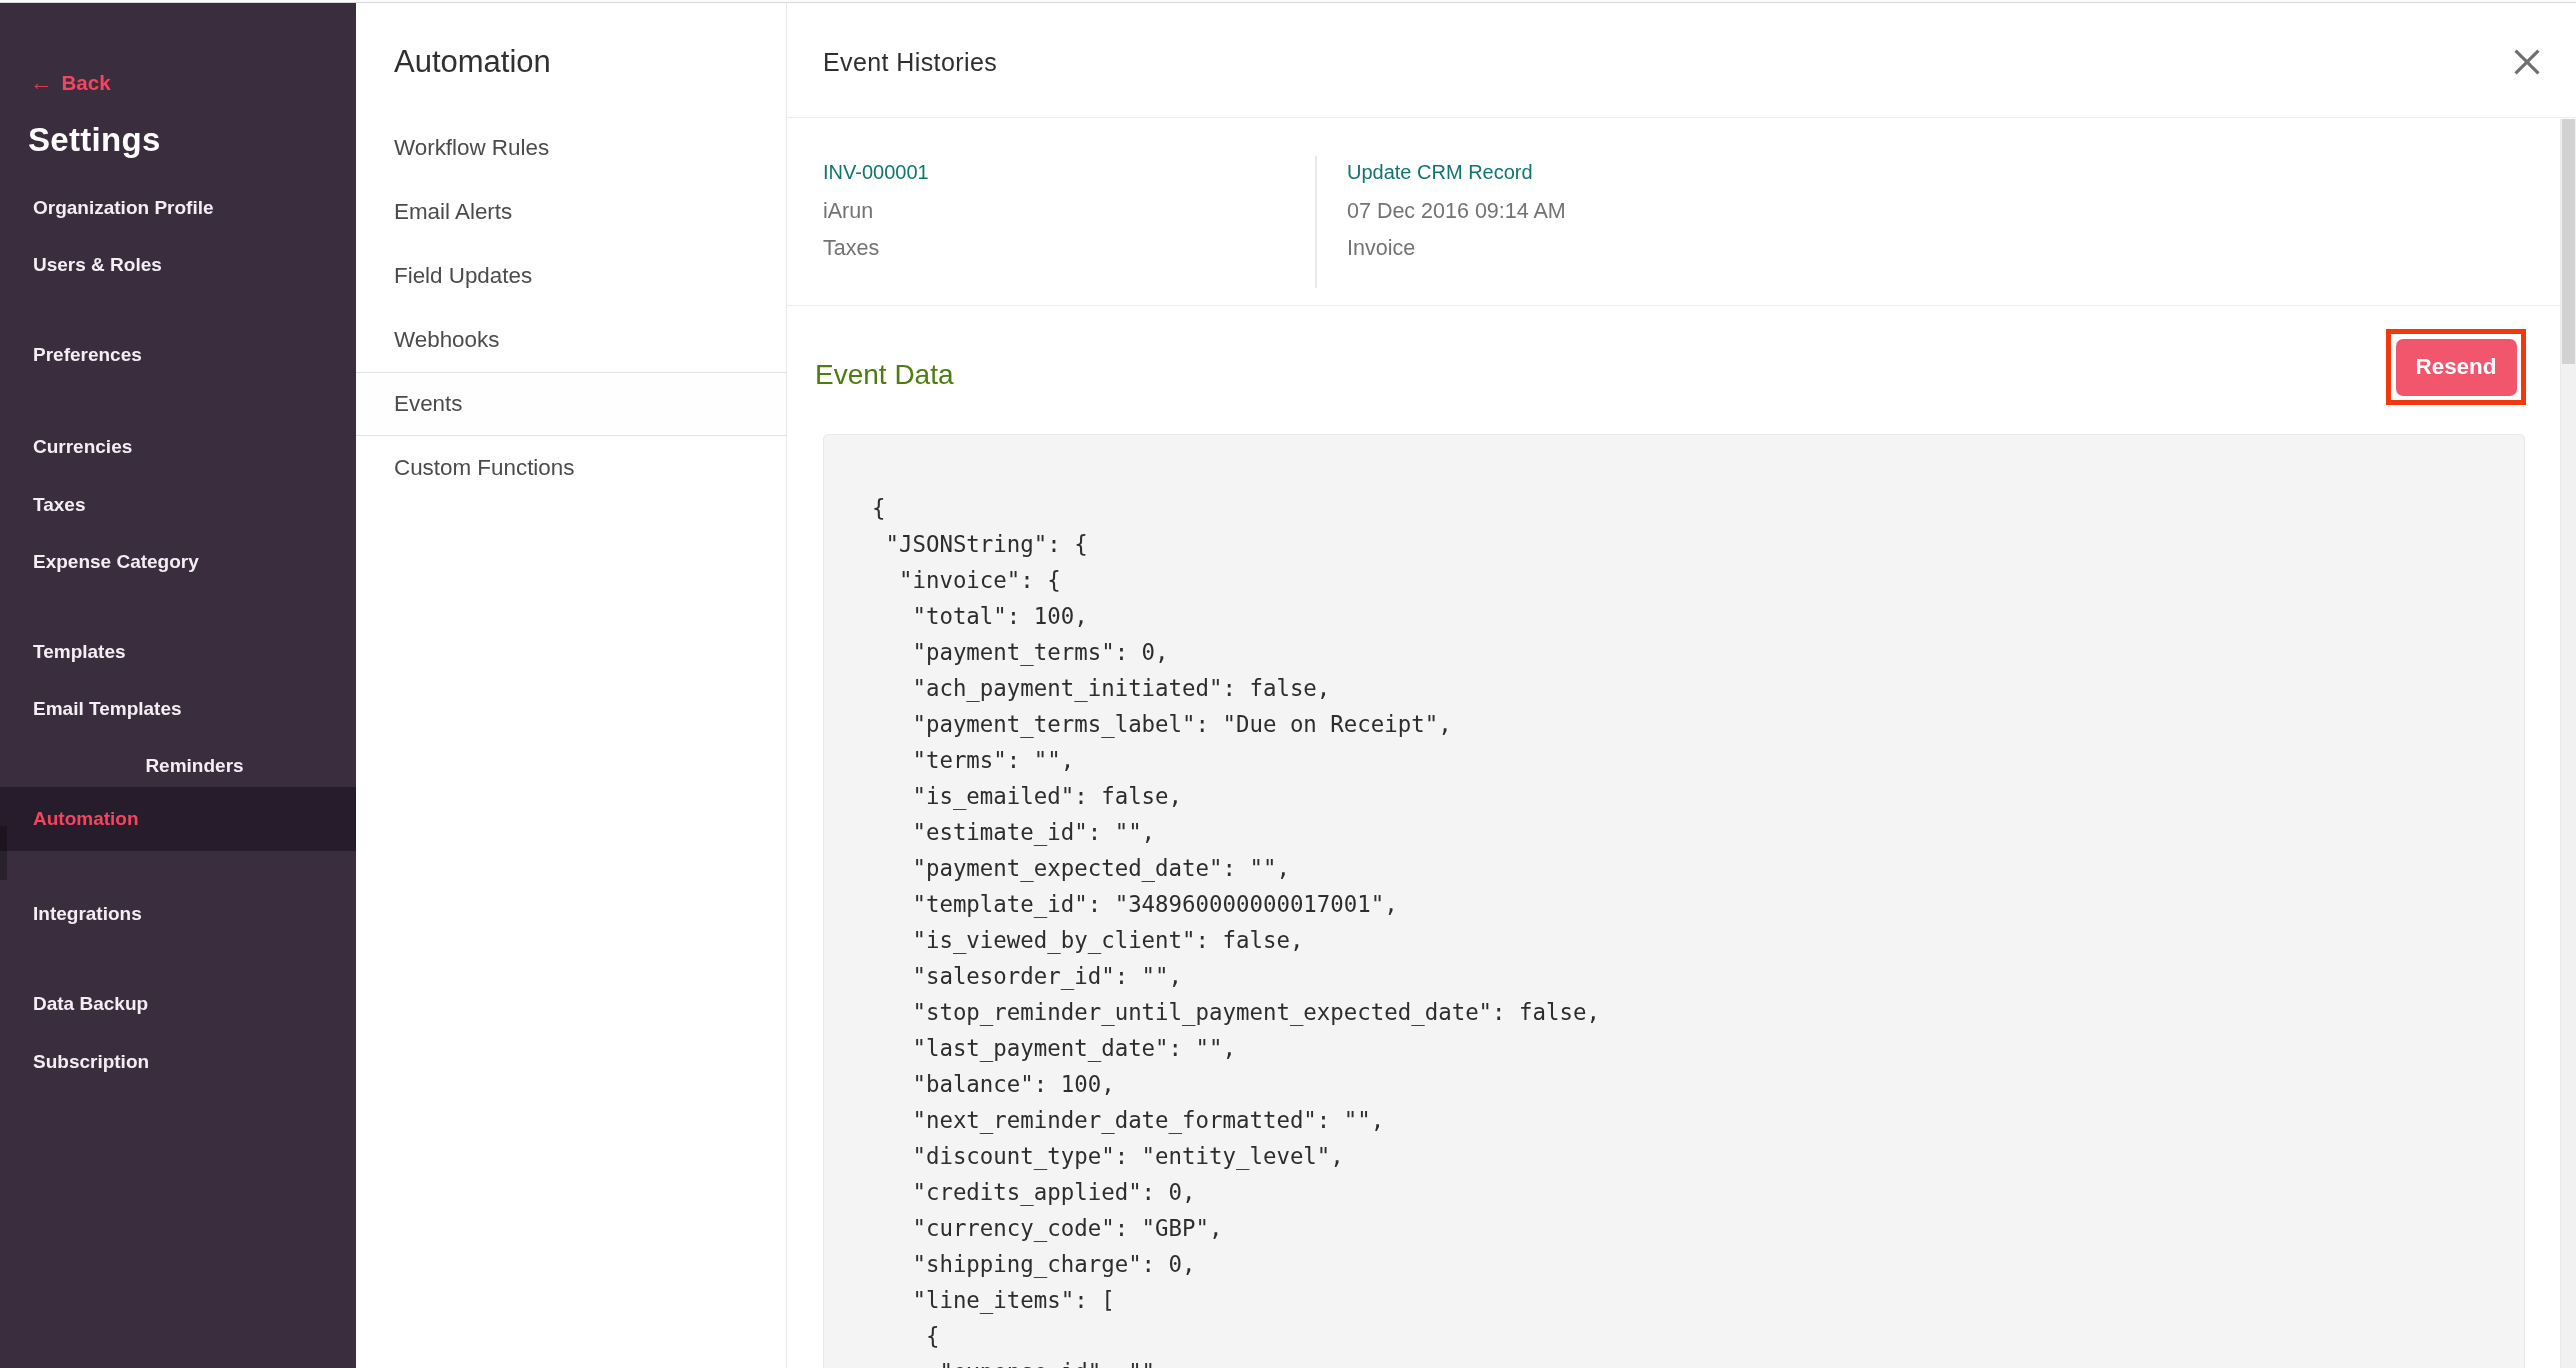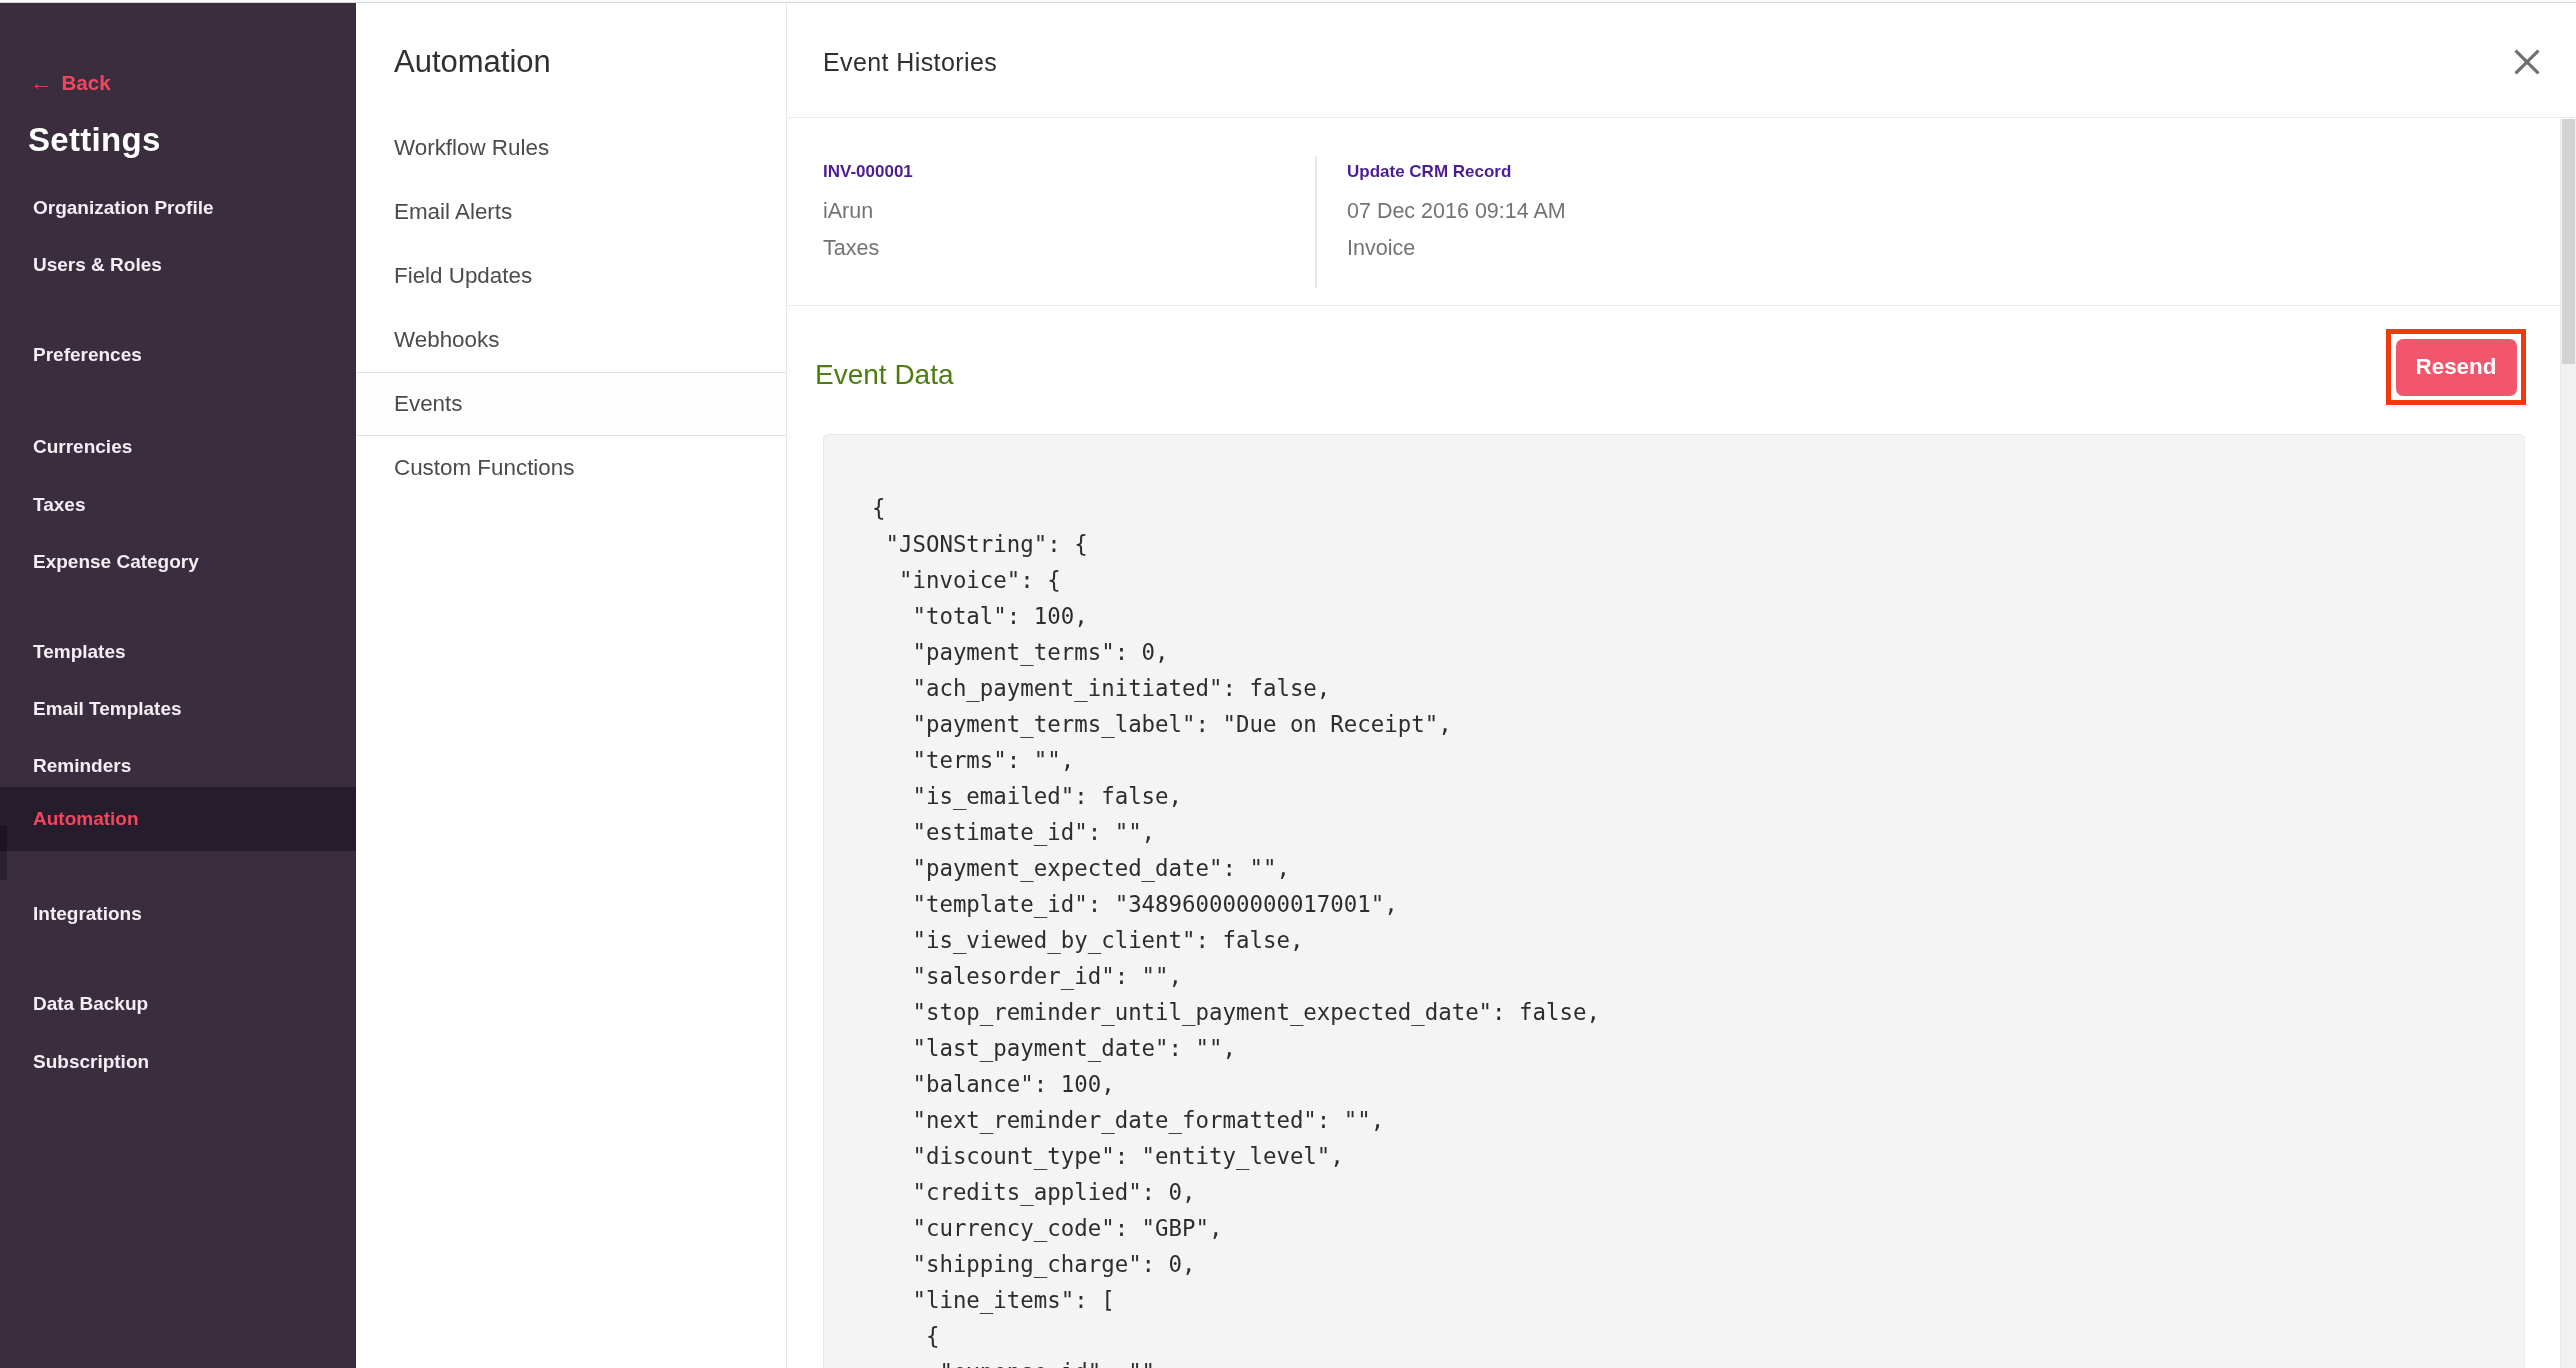--- a/index.html
+++ b/index.html
@@ -24,21 +24,21 @@
   .side-nav li { height:43px; line-height:43px; padding-left:33px;
     color:#f3eef4; font-size:19px; font-weight:bold; cursor:pointer; white-space:nowrap; }
   .side-nav li:nth-child(1){ margin-top:27px; }
   .side-nav li:nth-child(2){ margin-top:14.3px; }
   .side-nav li:nth-child(3){ margin-top:47px; }
   .side-nav li:nth-child(4){ margin-top:49px; }
   .side-nav li:nth-child(5){ margin-top:14.3px; }
   .side-nav li:nth-child(6){ margin-top:14.3px; }
   .side-nav li:nth-child(7){ margin-top:47px; }
   .side-nav li:nth-child(8){ margin-top:14.3px; }
-  .side-nav li:nth-child(9){ margin-top:14.3px; }
+  .side-nav li:nth-child(9){ margin-top:14.3px;text-align:center; }
   .side-nav li:nth-child(10){ margin-top:0; height:64px; line-height:64px;
     background:#271c2c; color:#f4455e; }
   .side-nav li:nth-child(11){ margin-top:41px; }
   .side-nav li:nth-child(12){ margin-top:47px; }
   .side-nav li:nth-child(13){ margin-top:14.3px; }
   .sidebar-scroll-thumb { position:absolute; left:0; top:826px; width:7.2px; height:54px;
     background:rgba(0,0,0,0.28); }
 
   
   .submenu { position:absolute; left:356px; top:0; width:431px; height:100%;
@@ -57,22 +57,22 @@
   .main-header { position:relative; height:118px; border-bottom:1.8px solid #ececec; }
   .main-title { position:absolute; left:36px; top:45px; font-size:25px; line-height:34px;
     font-weight:normal; color:#2f2f2f; letter-spacing:0.4px; }
   .close-btn { position:absolute; right:34px; top:47px; width:30px; height:30px;
     background:none; border:none; cursor:pointer; padding:0; }
 
   .info-section { position:relative; height:188px; border-bottom:1.8px solid #ededed; }
   .info-col { position:absolute; top:39px; }
   .info-col.left { left:36px; }
   .info-col.right { left:560px; }
-  .info-link { display:block; font-size:17px; line-height:30px; color:#4c1d95;
-    text-decoration:none; cursor:pointer;font-weight:bold; }
+  .info-link { display:block; font-size:20px; line-height:30px; color:#0f766e;
+    text-decoration:none; cursor:pointer; }
   .info-text { font-size:21.5px; line-height:27px; color:#737373; margin-top:10.7px; }
   .info-divider { position:absolute; left:528px; top:38px; width:1.8px; height:132px;
     background:#e8e8e8; }
 
   .body-section { position:relative; height:1063px; }
   .section-heading { position:absolute; left:28px; top:53px; font-size:28px;
     line-height:32px; font-weight:normal; color:#4d7c0f; }
 
   .annotation-box { position:absolute; left:1599px; top:23px;
     border:5.4px solid #f2380f; background:#ffffff; padding:4.5px; }

